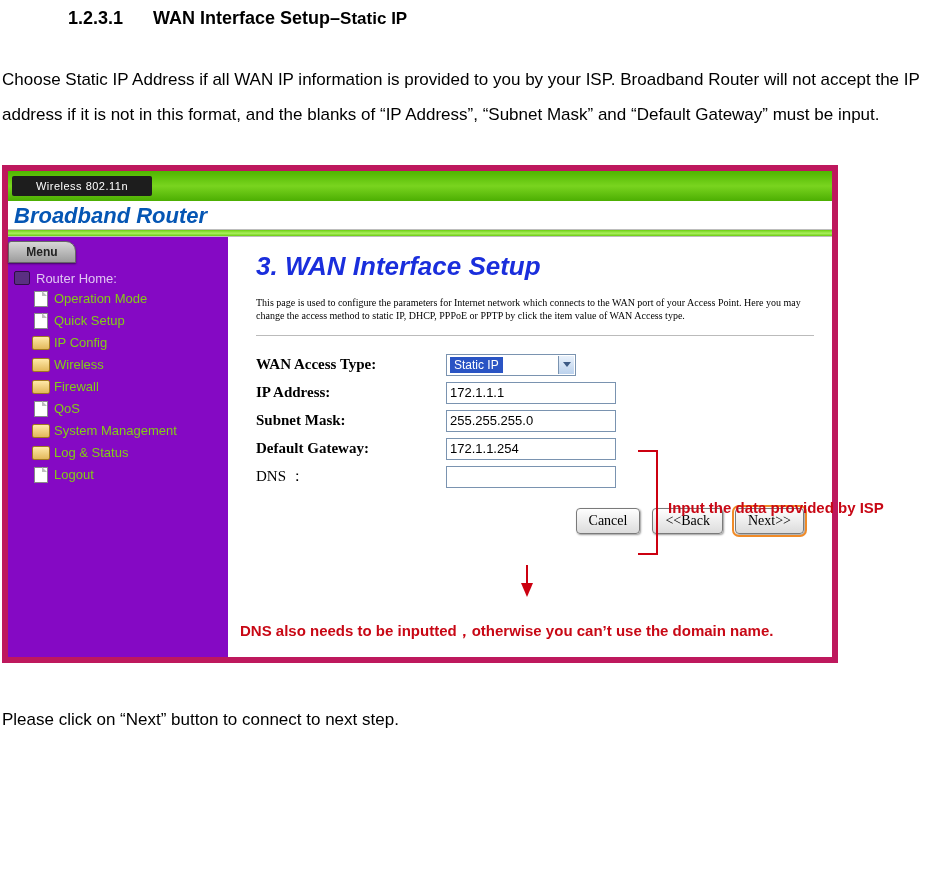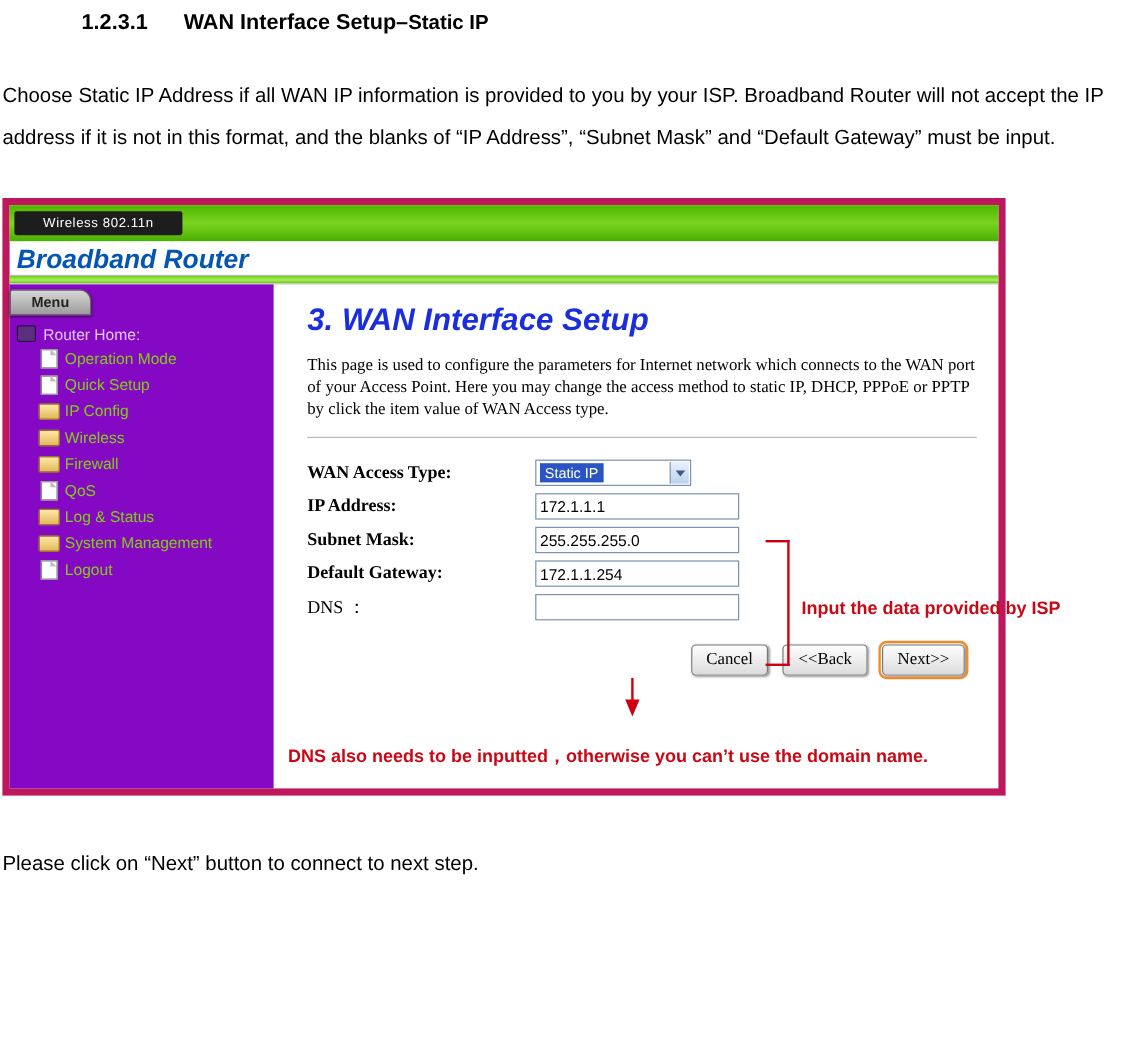--- a/index.html
+++ b/index.html
@@ -157,21 +157,21 @@
   }
   .sect-title {
     color:#1a2edc;
     font-family:"Comic Sans MS",cursive,sans-serif;
     font-style:italic;
     font-size:26px;
     font-weight:bold;
     padding-bottom:6px;
   }
   .sect-desc {
-    font-size:14px;
+    font-size:10px;
     line-height:1.35;
     padding-top:8px;
   }
   .content-hr{
     border:none;border-top:1px solid #bbb;margin:12px 0 18px 0;
   }
   .form-row{
     display:flex; align-items:center;
     font-family:"Times New Roman", serif;
     font-size:15px;
@@ -292,22 +292,22 @@
           <div class="menu-label">
             <div class="menu-label-tab">Menu</div>
           </div>
           <div class="menu-root">Router Home:</div>
           <div class="menu-item page-icon"><span>Operation Mode</span></div>
           <div class="menu-item page-icon"><span>Quick Setup</span></div>
           <div class="menu-item folder-icon"><span>IP Config</span></div>
           <div class="menu-item folder-icon"><span>Wireless</span></div>
           <div class="menu-item folder-icon"><span>Firewall</span></div>
           <div class="menu-item page-icon"><span>QoS</span></div>
+          <div class="menu-item folder-icon"><span>System Management</span></div>
           <div class="menu-item folder-icon"><span>Log &amp; Status</span></div>
-          <div class="menu-item folder-icon"><span>System Management</span></div>
           <div class="menu-item page-icon"><span>Logout</span></div>
         </div>
 
         <div class="content">
           <div class="sect-title">3. WAN Interface Setup</div>
           <div class="sect-desc">This page is used to configure the parameters for Internet network which connects to the WAN port of your Access Point. Here you may change the access method to static IP, DHCP, PPPoE or PPTP by click the item value of WAN Access type.</div>
           <hr class="content-hr">
 
           <div class="form-row">
             <span class="lbl">WAN Access Type:</span>

